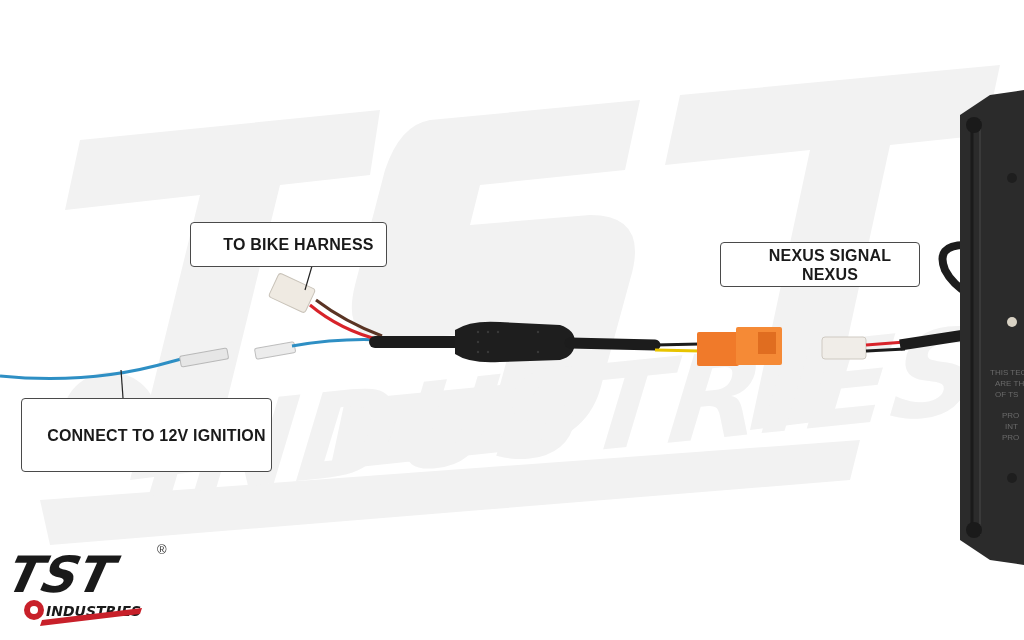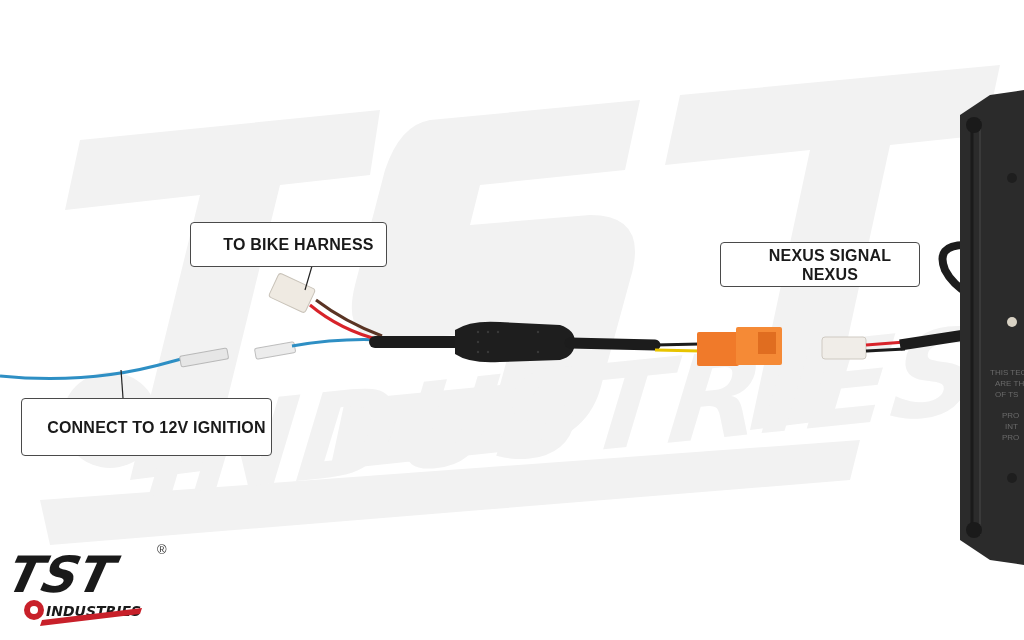--- a/index.html
+++ b/index.html
@@ -120,21 +120,21 @@
 </svg>
 
 <div class="callout" style="left:190px; top:222px; width:197px; height:45px;">
   <span>TO BIKE HARNESS</span>
 </div>
 
 <div class="callout" style="left:720px; top:242px; width:200px; height:45px;">
   <span>NEXUS SIGNAL NEXUS</span>
 </div>
 
-<div class="callout" style="left:21px; top:398px; width:251px; height:58px; flex-direction:column;">
+<div class="callout" style="left:21px; top:398px; width:251px; height:74px; flex-direction:column;">
   <span>CONNECT TO 12V IGNITION</span>
 </div>
 
 <svg class="logo" viewBox="0 0 170 90">
   <g>
     <text x="6" y="52" font-family="DejaVu Sans, sans-serif" font-weight="bold" font-style="italic" font-size="50" fill="#1a1a1a" transform="skewX(-14)">TST</text>
   </g>
   <g>
     <circle cx="22" cy="70" r="10" fill="#c8202a"></circle>
     <circle cx="22" cy="70" r="4" fill="#ffffff"></circle>

